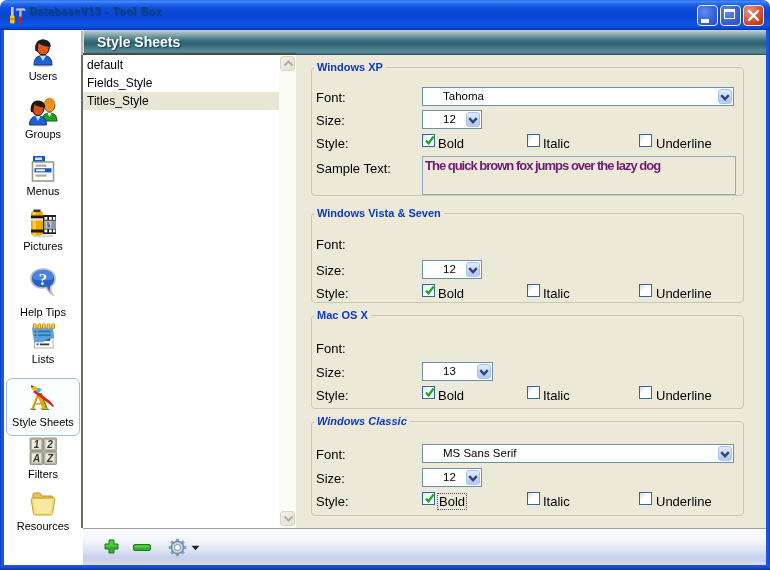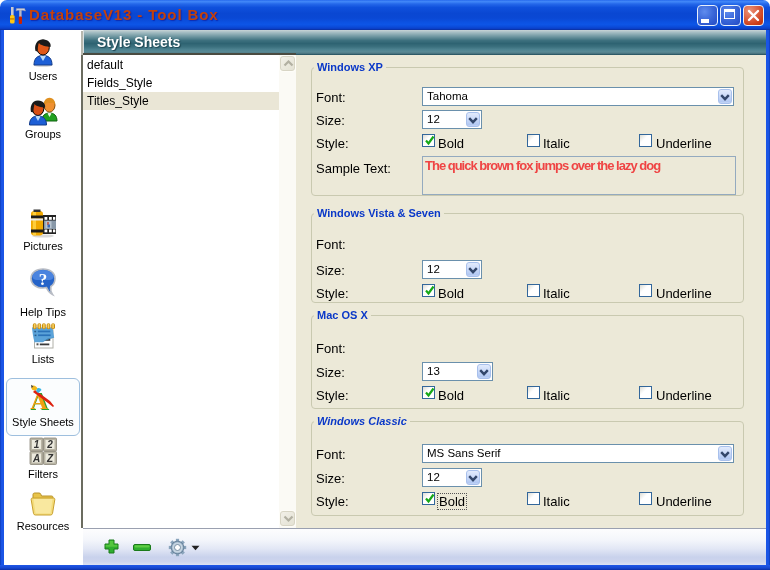--- a/index.html
+++ b/index.html
@@ -3,21 +3,21 @@
 <meta charset="utf-8">
 <style>
 html,body{margin:0;padding:0;background:#fff;}
 *{box-sizing:border-box;}
 #win{position:relative;width:770px;height:570px;font-family:"Liberation Sans",sans-serif;overflow:hidden;}
 .abs{position:absolute;}
 
 #titlebar{left:0;top:0;width:770px;height:30px;
  background:linear-gradient(180deg,#1659e8 0%,#4489f8 3%,#3c82f6 7%,#2568ea 13%,#0f50dc 25%,#0a47d2 45%,#0a48d4 60%,#0c52e2 75%,#0d55e6 82%,#0b4ad8 90%,#0a3ec6 96%,#0c2d96 100%);
  border-radius:7px 7px 0 0;}
-#title{left:29px;top:6px;color:#c2410c;font-size:15px;font-weight:bold;text-shadow:1px 1px 1px #0f2bb0;letter-spacing:0.9px;}
+#title{left:29px;top:6px;color:#0c4a6e;font-size:10px;font-weight:bold;text-shadow:1px 1px 1px #0f2bb0;letter-spacing:0.9px;}
 .winbtn{top:5px;width:21px;height:21px;border-radius:4px;border:1px solid #e8f0fc;}
 #btnmin,#btnmax{background:radial-gradient(circle at 35% 30%,#5f8cee 0%,#3a66d8 50%,#2c55cc 80%,#2850c4 100%);}
 #btnclose{background:radial-gradient(circle at 30% 25%,#eb9377 0%,#dd6547 40%,#cc3d17 75%,#b83410 100%);}
 .glyph{position:absolute;color:#fff;}
 
 #bleft{left:0;top:30px;width:4px;height:535px;background:linear-gradient(90deg,#0d3bb8,#1a55e6 40%,#1a55e6);}
 #bright{left:766px;top:30px;width:4px;height:535px;background:linear-gradient(90deg,#1a55e6,#1a55e6 60%,#0d3bb8);}
 #bbottom{left:0px;top:565px;width:770px;height:5px;background:linear-gradient(180deg,#2058e8,#1647d0 60%,#0c2fa6);}
 
 #sidebar{left:4px;top:30px;width:78px;height:534px;background:#ffffff;}
@@ -39,21 +39,21 @@
 .scrollbtn{position:absolute;left:280px;width:15px;height:15px;background:linear-gradient(135deg,#f2f0e8,#e4e2d4);border:1px solid #d8d5c5;border-radius:3px;box-shadow:0 0 0 1px #fefdf8;}
 
 #rightpanel{left:296px;top:55px;width:470px;height:473px;background:#ece9d8;}
 
 #bottombar{left:83px;top:528px;width:683px;height:37px;background:linear-gradient(180deg,#fdfdfe 0%,#f4f6fb 30%,#e2e7f5 55%,#c9d2ec 78%,#ccd4ed 90%,#dce1f2 100%);border-top:1px solid #9aa0b0;}
 #bottombarleft{left:4px;top:528px;width:79px;height:37px;background:#fff;}
 
 .gbox{position:absolute;left:311px;width:433px;border:1px solid #c9c9b0;border-radius:4px;}
 .gtitle{position:absolute;left:314px;background:#ece9d8;padding:0 3px;color:#0a38c8;font-weight:bold;font-size:11px;}
 .lbl{position:absolute;font-size:13px;color:#000;}
-.combo{position:absolute;height:19px;background:#fff;border:1px solid #6a90ac;font-size:11.5px;color:#000;padding:2px 0 0 4px;}
+.combo{position:absolute;height:19px;background:#fff;border:1px solid #6a90ac;font-size:11.5px;color:#000;padding:2px 0 0 20px;}
 .cbtn{position:absolute;right:1px;top:1px;width:14px;height:15px;border-radius:3px;background:linear-gradient(180deg,#e2ebfc,#ccdbf9 45%,#b2c8f2 90%,#c6d7f7);border:1px solid #a8c0ec;}
 .chev{position:absolute;left:1px;top:4px;width:10px;height:7px;}
 .checkbox{position:absolute;width:13px;height:13px;background:linear-gradient(135deg,#dcdcd4,#fff 40%);border:1px solid #33679b;}
 </style>
 </head>
 <body>
 <div id="win">
   <div class="abs" id="titlebar"></div>
 
   <svg class="abs" style="left:8px;top:6px" width="19" height="19" viewBox="0 0 19 19">
@@ -162,21 +162,21 @@
     <svg class="abs" style="left:424px;top:135px;overflow:visible" width="12" height="12" viewBox="0 0 12 12">
       <path d="M2 5.5 L4.5 8.5 L9.5 1.5" stroke="#17a817" stroke-width="2.2" fill="none"></path>
     </svg>
   <div class="lbl" style="left:438px;top:136px;">Bold</div>
   <div class="checkbox" style="left:527px;top:134px;"></div>
   <div class="lbl" style="left:543px;top:136px;">Italic</div>
   <div class="checkbox" style="left:639px;top:134px;"></div>
   <div class="lbl" style="left:656px;top:136px;">Underline</div>
   <div class="lbl" style="left:316px;top:161px;">Sample Text:</div>
   <div class="abs" style="left:422px;top:156px;width:314px;height:39px;border:1px solid #94aabf;background:#ece9d8;"></div>
-  <div class="abs" style="left:425px;top:158px;font-size:13px;letter-spacing:-1px;font-weight:bold;color:#ef4444;">The quick brown fox jumps over the lazy dog</div>
+  <div class="abs" style="left:425px;top:158px;font-size:13px;letter-spacing:-1px;font-weight:bold;color:#701a75;">The quick brown fox jumps over the lazy dog</div>
 
   <div class="lbl" style="left:316px;top:237px;">Font:</div>
   <div class="lbl" style="left:316px;top:263px;">Size:</div>
   <div class="combo" style="left:422px;top:260px;width:60px;">12<div class="cbtn">
         <svg class="chev" viewBox="0 0 10 7">
           <path d="M1.2 1.2 L5 5.2 L8.8 1.2" stroke="#33476b" stroke-width="2.4" fill="none"></path>
         </svg>
       </div></div>
   <div class="lbl" style="left:316px;top:286px;">Style:</div>
   <div class="checkbox" style="left:422px;top:284px;"></div>
@@ -245,20 +245,32 @@
       <path d="M15 25 C15 19.5 18 17 22.5 17 C27 17 30 19.5 30 25 Z" fill="#21a121" stroke="#116311" stroke-width="1"></path>
       <path d="M20.5 17.5 L22.5 21 L24.5 17.5 L23.5 17 L21.5 17 Z" fill="#e8f4e8"></path>
       <ellipse cx="22.5" cy="9.5" rx="5.4" ry="6.5" fill="#f09030" stroke="#875212" stroke-width="1"></ellipse>
       <path d="M16.8 11 C16 6 18.4 1.8 22.5 1.8 C26.6 1.8 29 6 28.2 11 C28 8 26.5 6.5 25.5 6.8 C24 7.2 22 7.3 21 6.5 C19 7.5 17.2 8.5 16.8 11 Z" fill="#e09020"></path>
       <ellipse cx="11" cy="12.5" rx="5.8" ry="7" fill="#d84f15" stroke="#000" stroke-width="1"></ellipse>
       <path d="M4 16 C2.8 11 4.6 4.5 11 4.5 C16.5 4.5 19 9 18 11.8 C15 11.3 8.2 10.5 7.6 7.8 C7 10 6.3 14.3 6.5 16.3 Z" fill="#1a1a1a"></path>
       <path d="M2.5 29 C2.5 23 5.5 20 11 20 C16.5 20 19.5 23 19.5 29 Z" fill="#1d5fd6" stroke="#123c8c" stroke-width="1"></path>
       <path d="M8.5 20.5 L11 25 L13.5 20.5 L12.5 20 L9.5 20 Z" fill="#bcdcf8"></path>
     </svg>
     Groups
+  </div>
+  <div class="sbitem" style="top:155px;">
+    <svg class="sbicon" width="30" height="28" viewBox="0 0 30 28">
+      <rect x="5" y="1" width="12" height="6" fill="#1557c8"></rect>
+      <rect x="7" y="2.5" width="7" height="2.5" fill="#fff" opacity="0.85"></rect>
+      <rect x="4.5" y="7" width="21" height="19" fill="#fff" stroke="#9a9a88" stroke-width="1.6"></rect>
+      <rect x="7.5" y="9.5" width="11" height="2.2" fill="#aaa"></rect>
+      <rect x="6.5" y="13.2" width="17" height="4.2" fill="#1557c8"></rect>
+      <rect x="8" y="14.3" width="9" height="2" fill="#fff"></rect>
+      <rect x="7.5" y="19.5" width="11" height="2.2" fill="#aaa"></rect>
+    </svg>
+    Menus
   </div>
   <div class="sbitem" style="top:209px;">
     <svg class="sbicon" width="30" height="29" viewBox="0 0 30 29">
       <ellipse cx="15" cy="27" rx="11" ry="1.6" fill="#000" opacity="0.15"></ellipse>
       <rect x="14" y="6" width="14" height="19" fill="#222"></rect>
       <rect x="16.5" y="8" width="2.8" height="2.8" fill="#fff"></rect>
         <rect x="21" y="8" width="2.8" height="2.8" fill="#fff"></rect>
         <rect x="25" y="8" width="2.3" height="2.8" fill="#fff"></rect>
       <rect x="16.5" y="20.5" width="2.8" height="2.8" fill="#fff"></rect>
         <rect x="21" y="20.5" width="2.8" height="2.8" fill="#fff"></rect>

